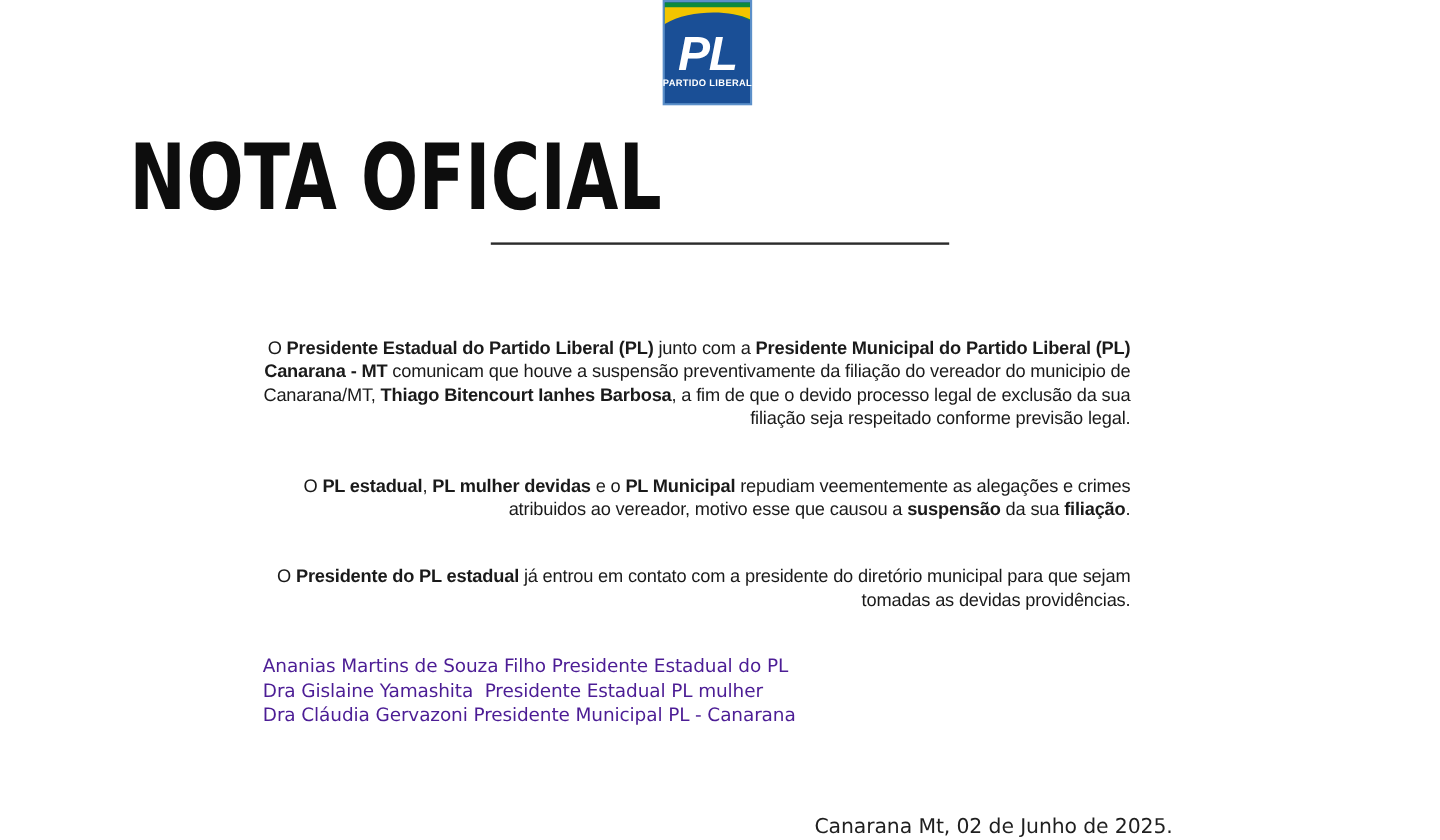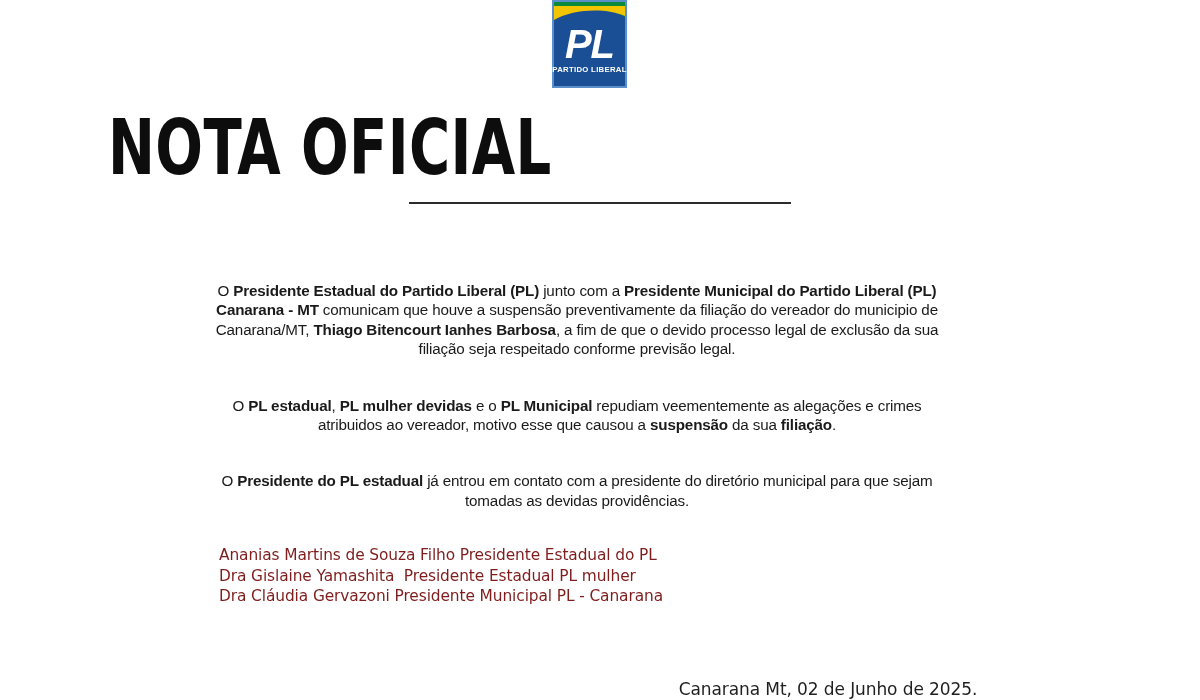--- a/index.html
+++ b/index.html
@@ -66,21 +66,21 @@
   }
 
   
   .body-block {
     position: absolute;
     left: 212px;
     top: 281px;
     width: 730px;
   }
   .para {
-    text-align: center;
+    text-align: right;
     font-size: 15.2px;
     line-height: 19.4px;
     letter-spacing: -0.15px;
     color: #1a1a1a;
     margin: 0;
   }
   .para + .para {
     margin-top: 37px;
   }
   .para b {
@@ -93,21 +93,21 @@
     left: 219px;
     top: 545px;
     width: 700px;
     text-align: left;
   }
   .sig-line {
     font-family: "DejaVu Sans", sans-serif;
     font-size: 15.4px;
     line-height: 20.6px;
     font-weight: 400;
-    color: #7f1d1d;
+    color: #4c1d95;
     letter-spacing: -0.1px;
     white-space: pre;
   }
 
   
   .date-block {
     position: absolute;
     left: 0;
     right: 0;
     top: 679px;

